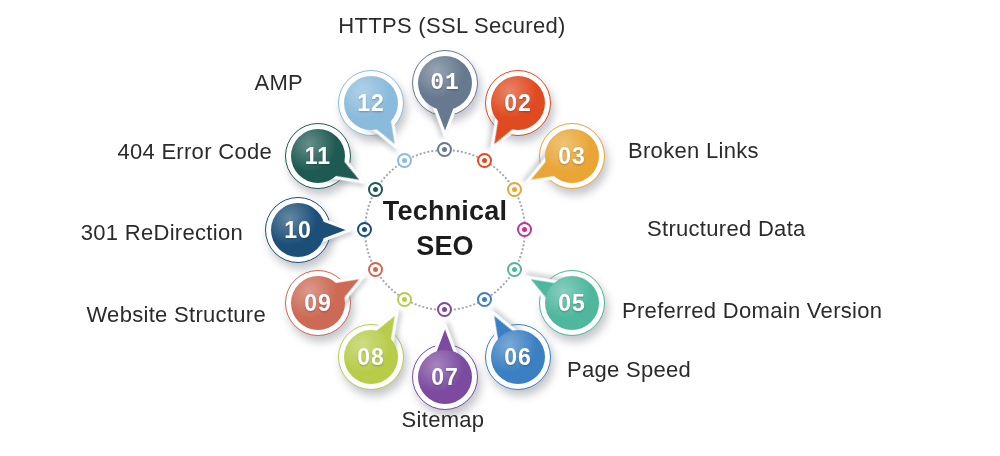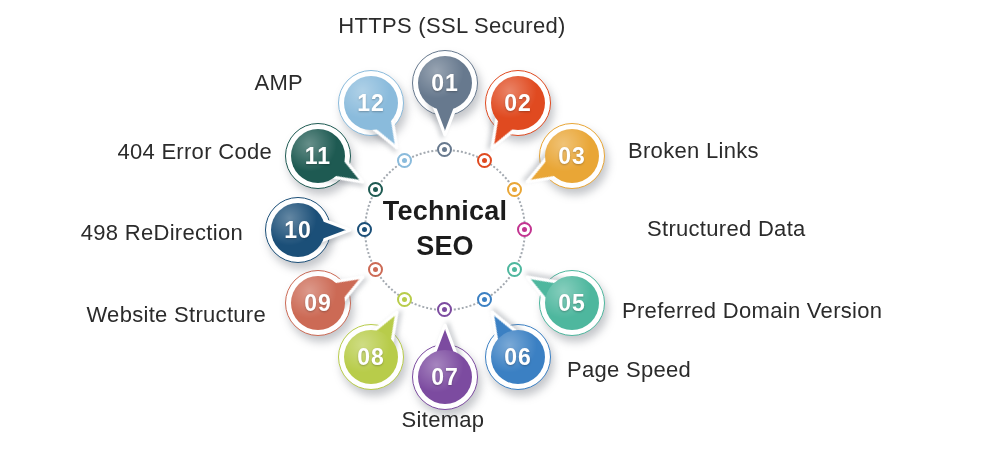--- a/index.html
+++ b/index.html
@@ -44,21 +44,21 @@
     content:"";position:absolute;left:50%;top:50%;width:5px;height:5px;margin:-2.5px 0 0 -2.5px;
     border-radius:50%;background:var(--c);
   }
   
   .lbl{position:absolute;font-size:22px;color:#2b2b2b;white-space:nowrap;letter-spacing:.3px;z-index:12;}
   .lbl.c{transform:translate(-50%,-50%);}
   .lbl.r{transform:translate(0,-50%);}
   .lbl.e{transform:translate(-100%,-50%);}
 
   
-  .p1 {left:411px;top:49px; --rot:90deg; z-index:3;}
+  .p1 {left:411px;top:49px; --rot:90deg; z-index:3;font-family:Liberation Mono, monospace;}
   .p2 {left:484px;top:69px; --rot:120deg;z-index:4;}
   .p3 {left:538px;top:122px;--rot:150deg;z-index:6;}
   .p4 {left:558px;top:196px;--rot:180deg;z-index:5;}
   .p5 {left:538px;top:269px;--rot:210deg;z-index:4;}
   .p6 {left:484px;top:323px;--rot:240deg;z-index:3;}
   .p7 {left:411px;top:343px;--rot:270deg;z-index:4;}
   .p8 {left:337px;top:323px;--rot:300deg;z-index:3;}
   .p9 {left:284px;top:269px;--rot:330deg;z-index:2;}
   .p10{left:264px;top:196px;--rot:0deg;  z-index:2;}
   .p11{left:284px;top:122px;--rot:30deg; z-index:2;}
@@ -215,17 +215,17 @@
   <div class="dot d11" style="--c: #1e5a52;"></div>
   <div class="dot d12" style="--c: #8abbdc;"></div>
 
   <div class="lbl c l1">HTTPS (SSL Secured)</div>
   <div class="lbl r l3">Broken Links</div>
   <div class="lbl r l4">Structured Data</div>
   <div class="lbl r l5">Preferred Domain Version</div>
   <div class="lbl r l6">Page Speed</div>
   <div class="lbl c l7">Sitemap</div>
   <div class="lbl e l9">Website Structure</div>
-  <div class="lbl e l10">498 ReDirection</div>
+  <div class="lbl e l10">301 ReDirection</div>
   <div class="lbl e l11">404 Error Code</div>
   <div class="lbl e l12">AMP</div>
 
 </div>
 
 </body></html>

